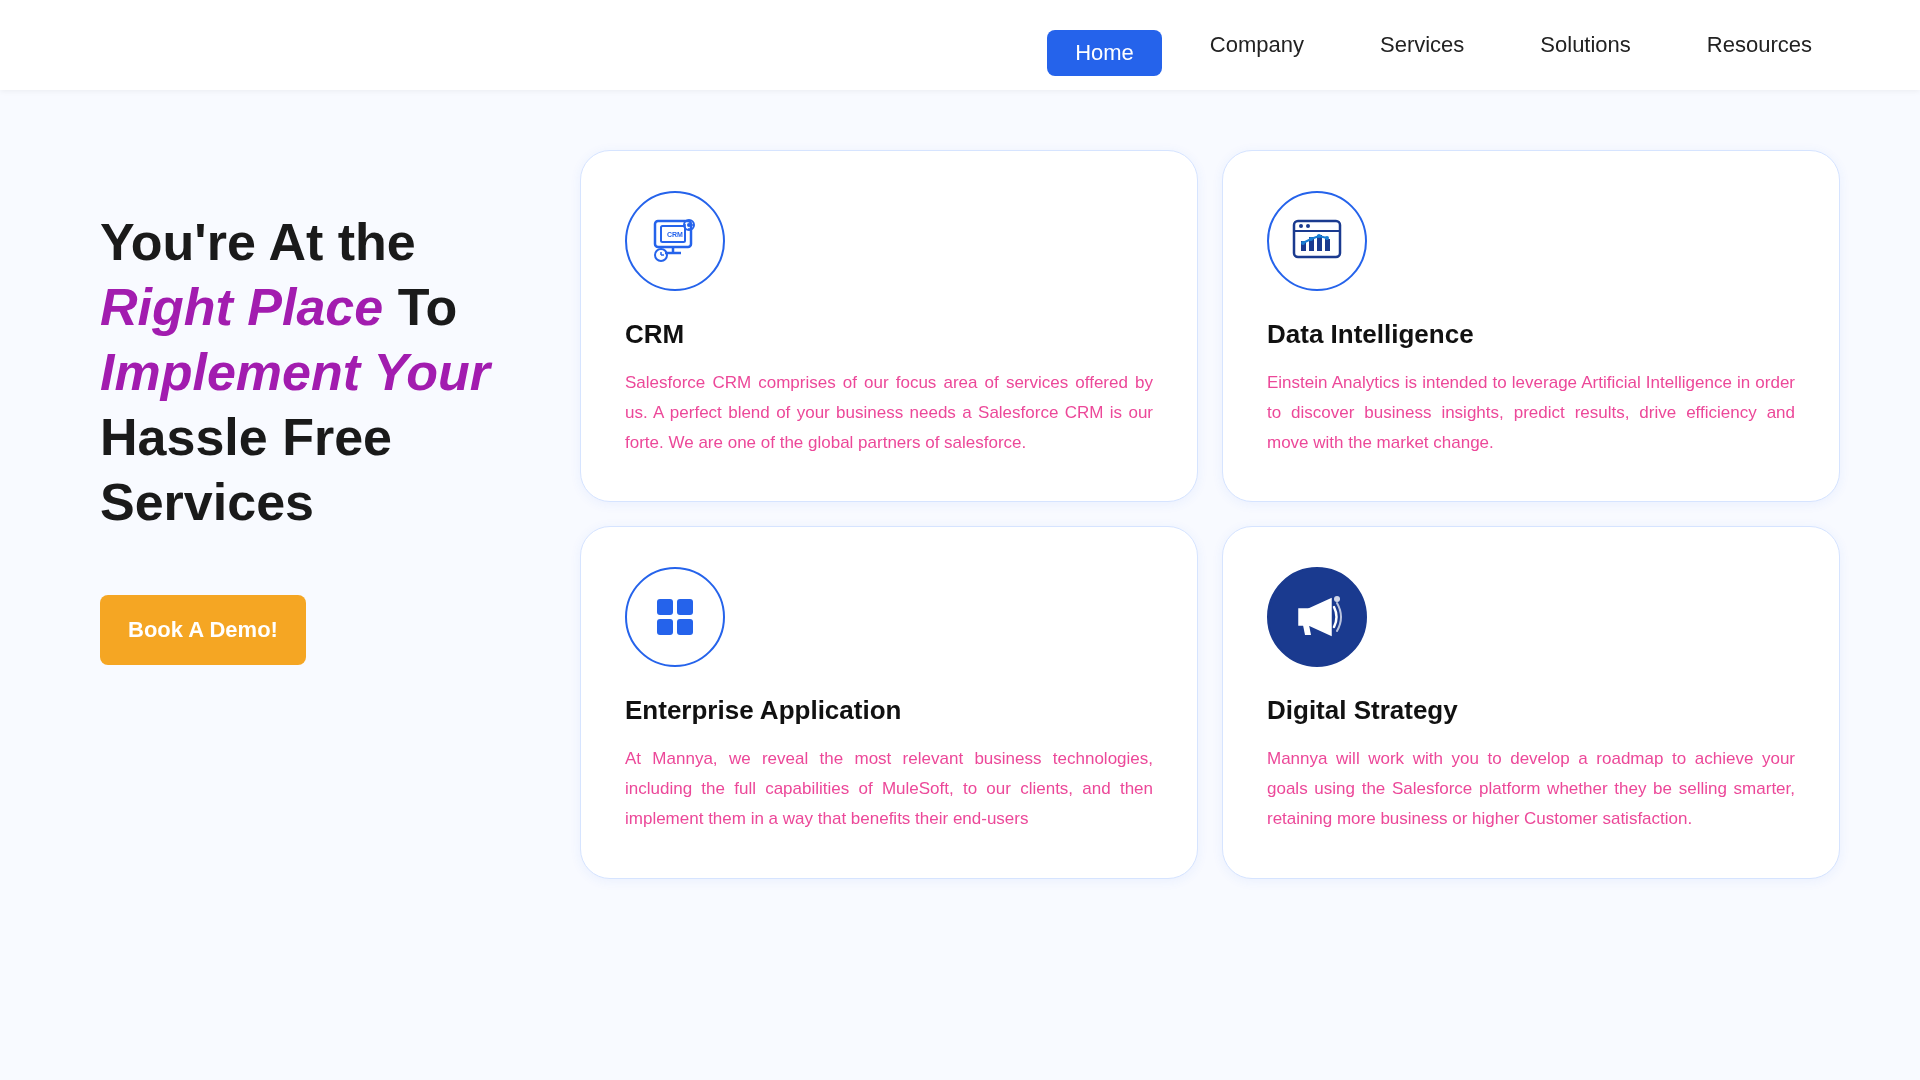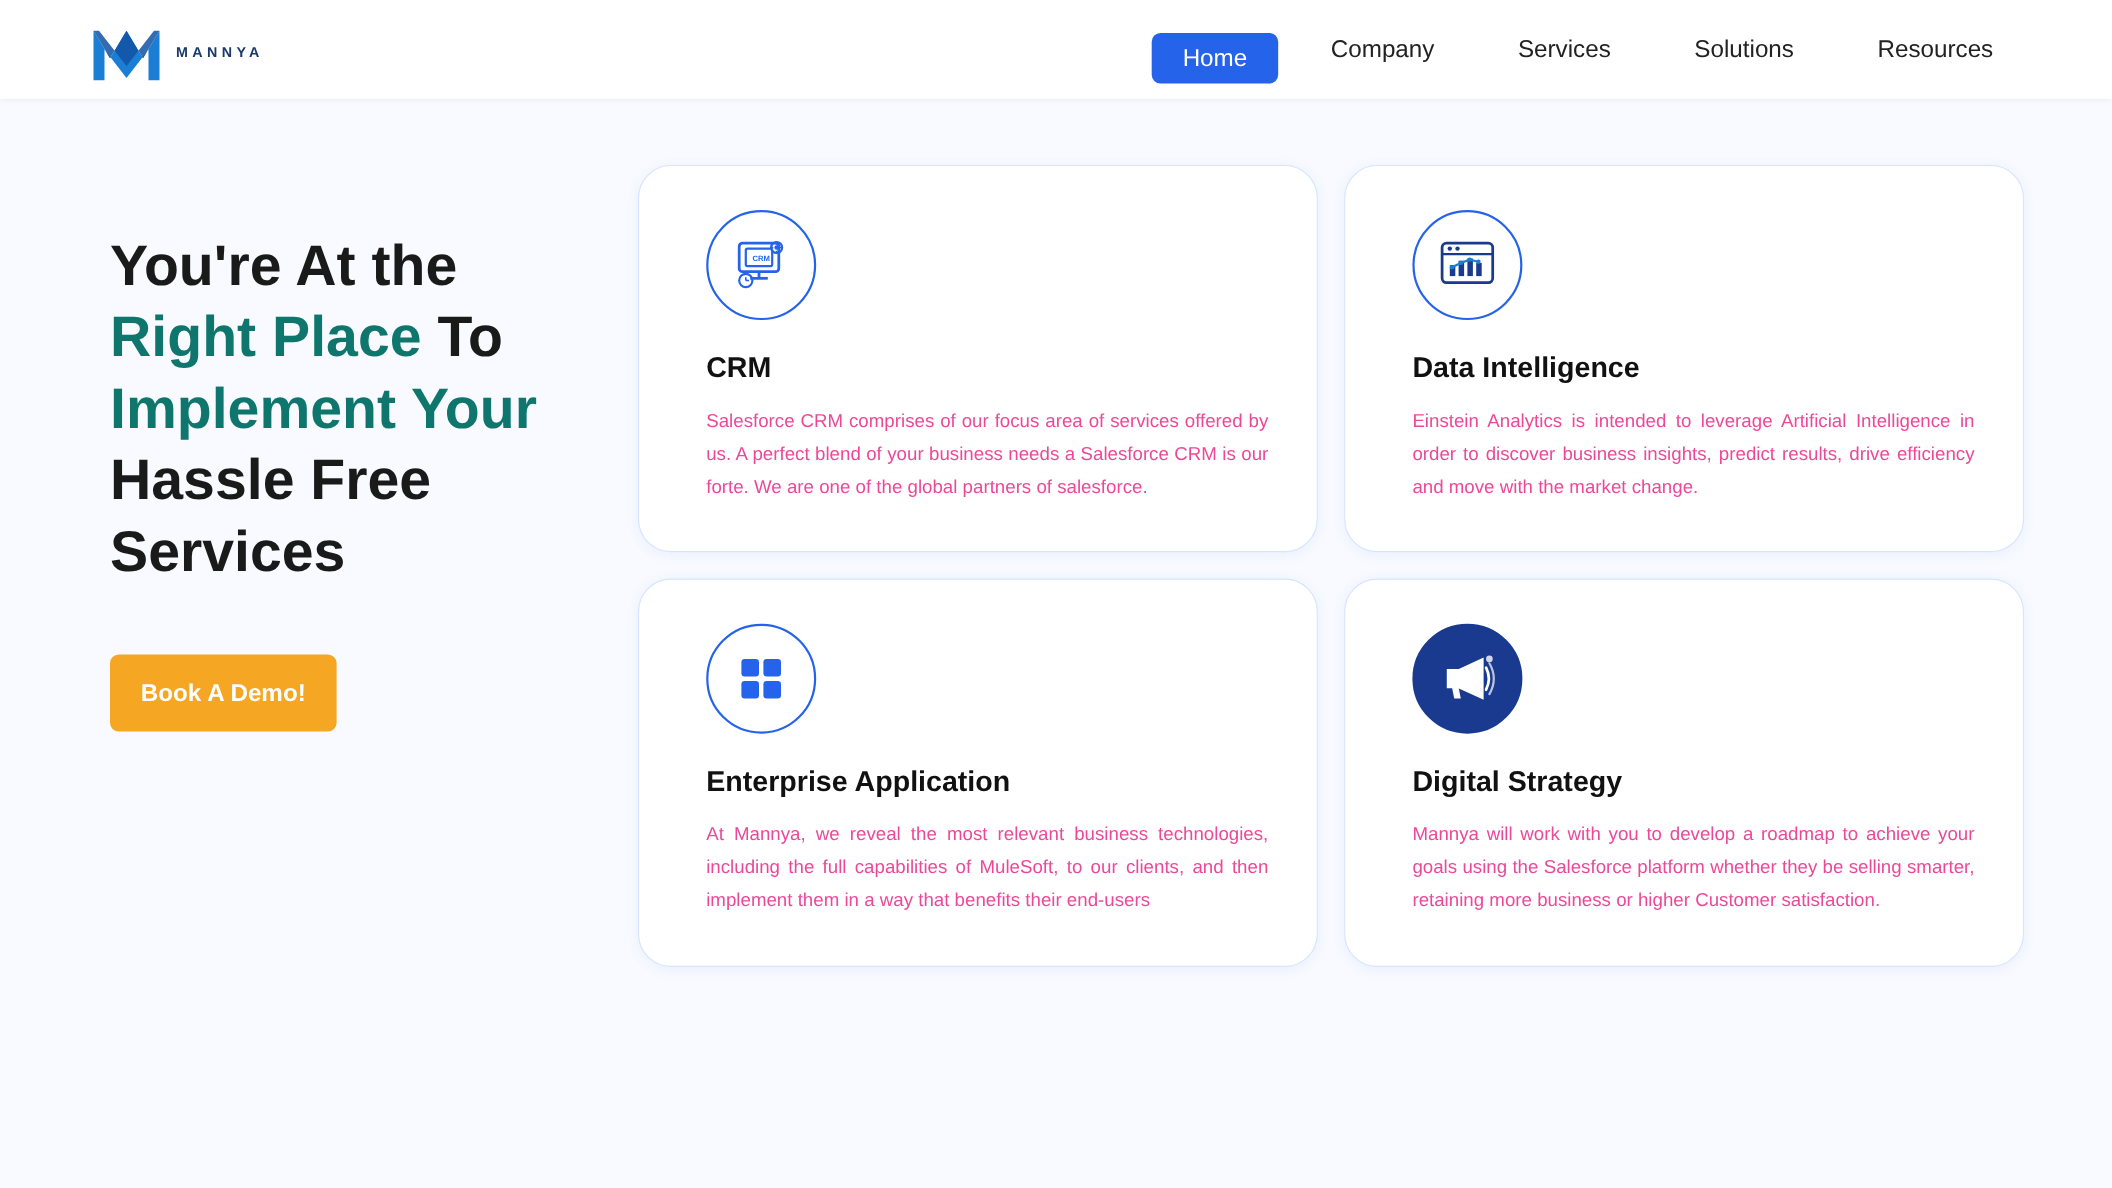--- a/index.html
+++ b/index.html
@@ -70,21 +70,22 @@
       flex: 0 0 400px;
       padding-top: 60px;
     }
     .hero-title {
       font-size: 52px;
       font-weight: 700;
       color: #1a1a1a;
       line-height: 1.25;
     }
     .hero-title .highlight {
-      color: #0f766e;
+      color: #a21caf;
+      font-style: italic;
     }
     .btn-demo {
       margin-top: 60px;
       background: #f5a623;
       color: #fff;
       border: none;
       border-radius: 8px;
       padding: 22px 28px;
       font-size: 22px;
       font-weight: 600;
@@ -96,21 +97,21 @@
       flex: 1;
       display: grid;
       grid-template-columns: 1fr 1fr;
       grid-template-rows: auto auto;
       gap: 24px;
     }
     .card {
       background: #fff;
       border: 1.5px solid #d6e4ff;
       border-radius: 30px;
-      padding: 40px 44px 44px 61px;
+      padding: 40px 44px 44px 44px;
       box-shadow: 0 2px 12px rgba(37,99,235,0.07);
     }
     .card-icon-circle {
       width: 100px;
       height: 100px;
       border-radius: 50%;
       border: 2.5px solid #2563eb;
       display: flex;
       align-items: center;
       justify-content: center;
@@ -137,31 +138,20 @@
     
     .icon-svg {
       width: 56px;
       height: 56px;
     }
   </style>
 </head>
 <body>
 
 <header class="header">
-  <div class="logo-area">
-
-    <svg class="logo-svg" viewBox="0 0 70 65" xmlns="http://www.w3.org/2000/svg">
-
-      <polygon points="5,60 5,15 20,40 35,15 50,40 65,15 65,60 55,60 55,32 35,58 15,32 15,60" fill="#1a7fd4"></polygon>
-      <polygon points="5,15 20,40 35,15 50,40 65,15 60,15 35,47 10,15" fill="#1251a3" opacity="0.85"></polygon>
-    </svg>
-    <div>
-      <div class="logo-text">MANNYA</div>
-    </div>
-  </div>
 
   <nav>
     <a class="nav-item active">Home</a>
     <a class="nav-item">Company</a>
     <a class="nav-item">Services</a>
     <a class="nav-item">Solutions</a>
     <a class="nav-item">Resources</a>
   </nav>
 </header>
 

